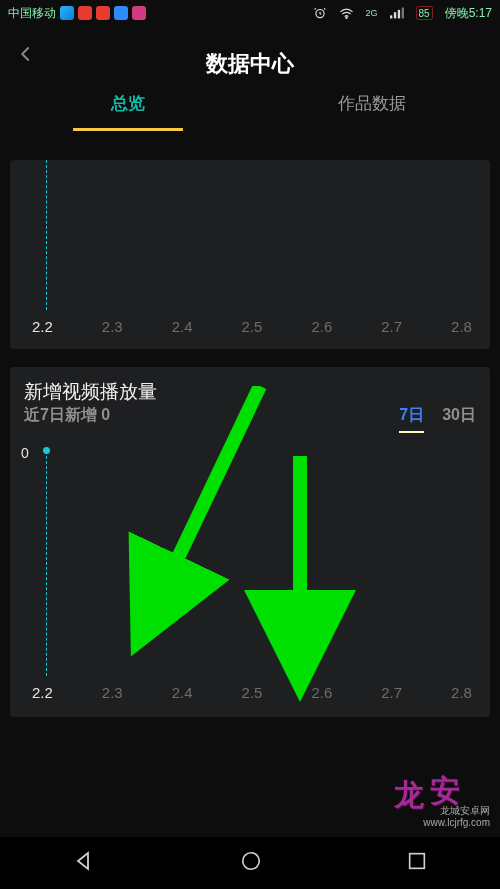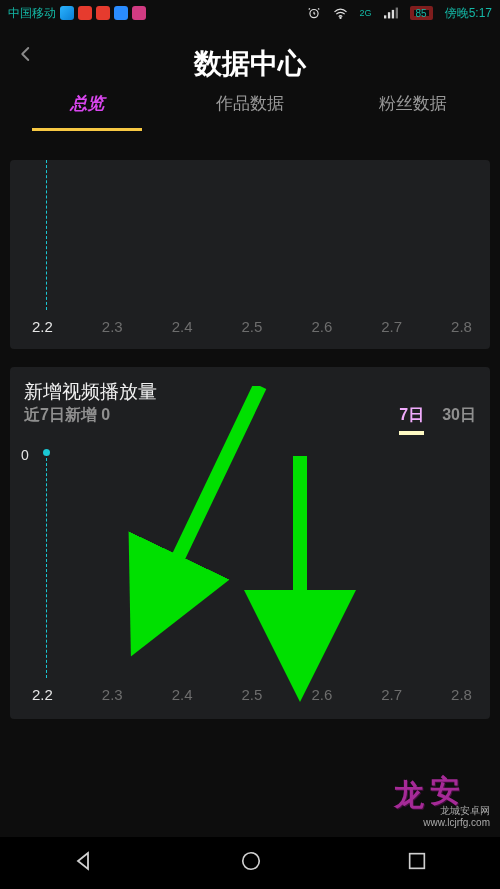--- a/index.html
+++ b/index.html
@@ -11,67 +11,67 @@
     color: #fff;
     overflow: hidden;
     position: relative;
   }
   .status-bar {
     height: 26px;
     display: flex;
     justify-content: space-between;
     padding: 0 8px;
     font-size: 12px;
-    color: #14b8a6;
+    color: #86efac;
   }
   .status-left { display: flex; align-items: center; gap: 4px; }
   .status-right { display: flex; align-items: center; gap: 12px; }
   .status-icon { display:inline-flex; align-items:center; }
   .status-net { font-size: 9px; }
   .battery-box {
     display: inline-flex; align-items: center;
-    border: 4px solid #7f1d1d; border-radius: 2px;
+    border: 1px solid #7f1d1d; border-radius: 2px;
     padding: 0 2px; font-size: 10px; height: 14px;
   }
   .header {
     position: relative;
     height: 52px;
     display: flex;
     align-items: center;
     justify-content: center;
   }
   .back-btn {
     position: absolute;
     left: 12px;
     top: 14px;
     width: 28px; height: 28px;
     color: #8a8a8a;
     display:flex; align-items:center; justify-content:center;
   }
   .title {
-    font-size: 28px;
+    font-size: 22px;
     font-weight: 600;
     color: #fff;
     margin-top: 24px;
   }
   .tabs {
     display: flex;
     height: 50px;
     align-items: center;
     padding: 0 6px;
   }
   .tab {
     flex: 1;
     text-align: center;
     font-size: 17px;
     color: #9a9a9a;
     position: relative;
     padding: 8px 0;
   }
-  .tab.active { color: #d946ef; font-weight: 600; font-style: italic; }
+  .tab.active { color: #14b8a6; font-weight: 600; }
   .tab.active::after {
     content: "";
     position: absolute;
     bottom: -8px;
     left: 50%;
     transform: translateX(-50%);
     width: 110px;
     height: 3px;
     background: #f7c843;
   }
@@ -135,22 +135,22 @@
     font-size: 16px;
     color: #8f8f8f;
   }
   .period-tabs { display: flex; gap: 18px; }
   .period-tab {
     font-size: 16px;
     color: #8f8f8f;
     padding-bottom: 5px;
   }
   .period-tab.active {
-    color: #f0abfc;
-    border-bottom: 4px solid #fef9c3;
+    color: #3b82f6;
+    border-bottom: 2px solid #fef9c3;
   }
   .chart-area { position: relative; margin-top: 18px; }
   .arrow-overlay {
     position: absolute;
     pointer-events: none;
     top: 386px;
     left: 0;
     width: 500px;
     height: 370px;
   }
@@ -250,21 +250,20 @@
     <svg width="18" height="18" viewBox="0 0 24 24" fill="none" stroke="#8a8a8a" stroke-width="2.5" stroke-linecap="round" stroke-linejoin="round">
         <polyline points="15 4 7 12 15 20"></polyline>
       </svg>
   </div>
   <div class="title">数据中心</div>
 </div>
 
 <div class="tabs">
   <div class="tab active">总览</div>
   <div class="tab">作品数据</div>
-  <div class="tab">粉丝数据</div>
 </div>
 
 <div class="content">
 
   <div class="card top">
     <div class="chart-area">
       <div class="chart-plot"></div>
       <div class="x-axis">
         <span class="tick first">2.2</span>
         <span class="tick">2.3</span>

